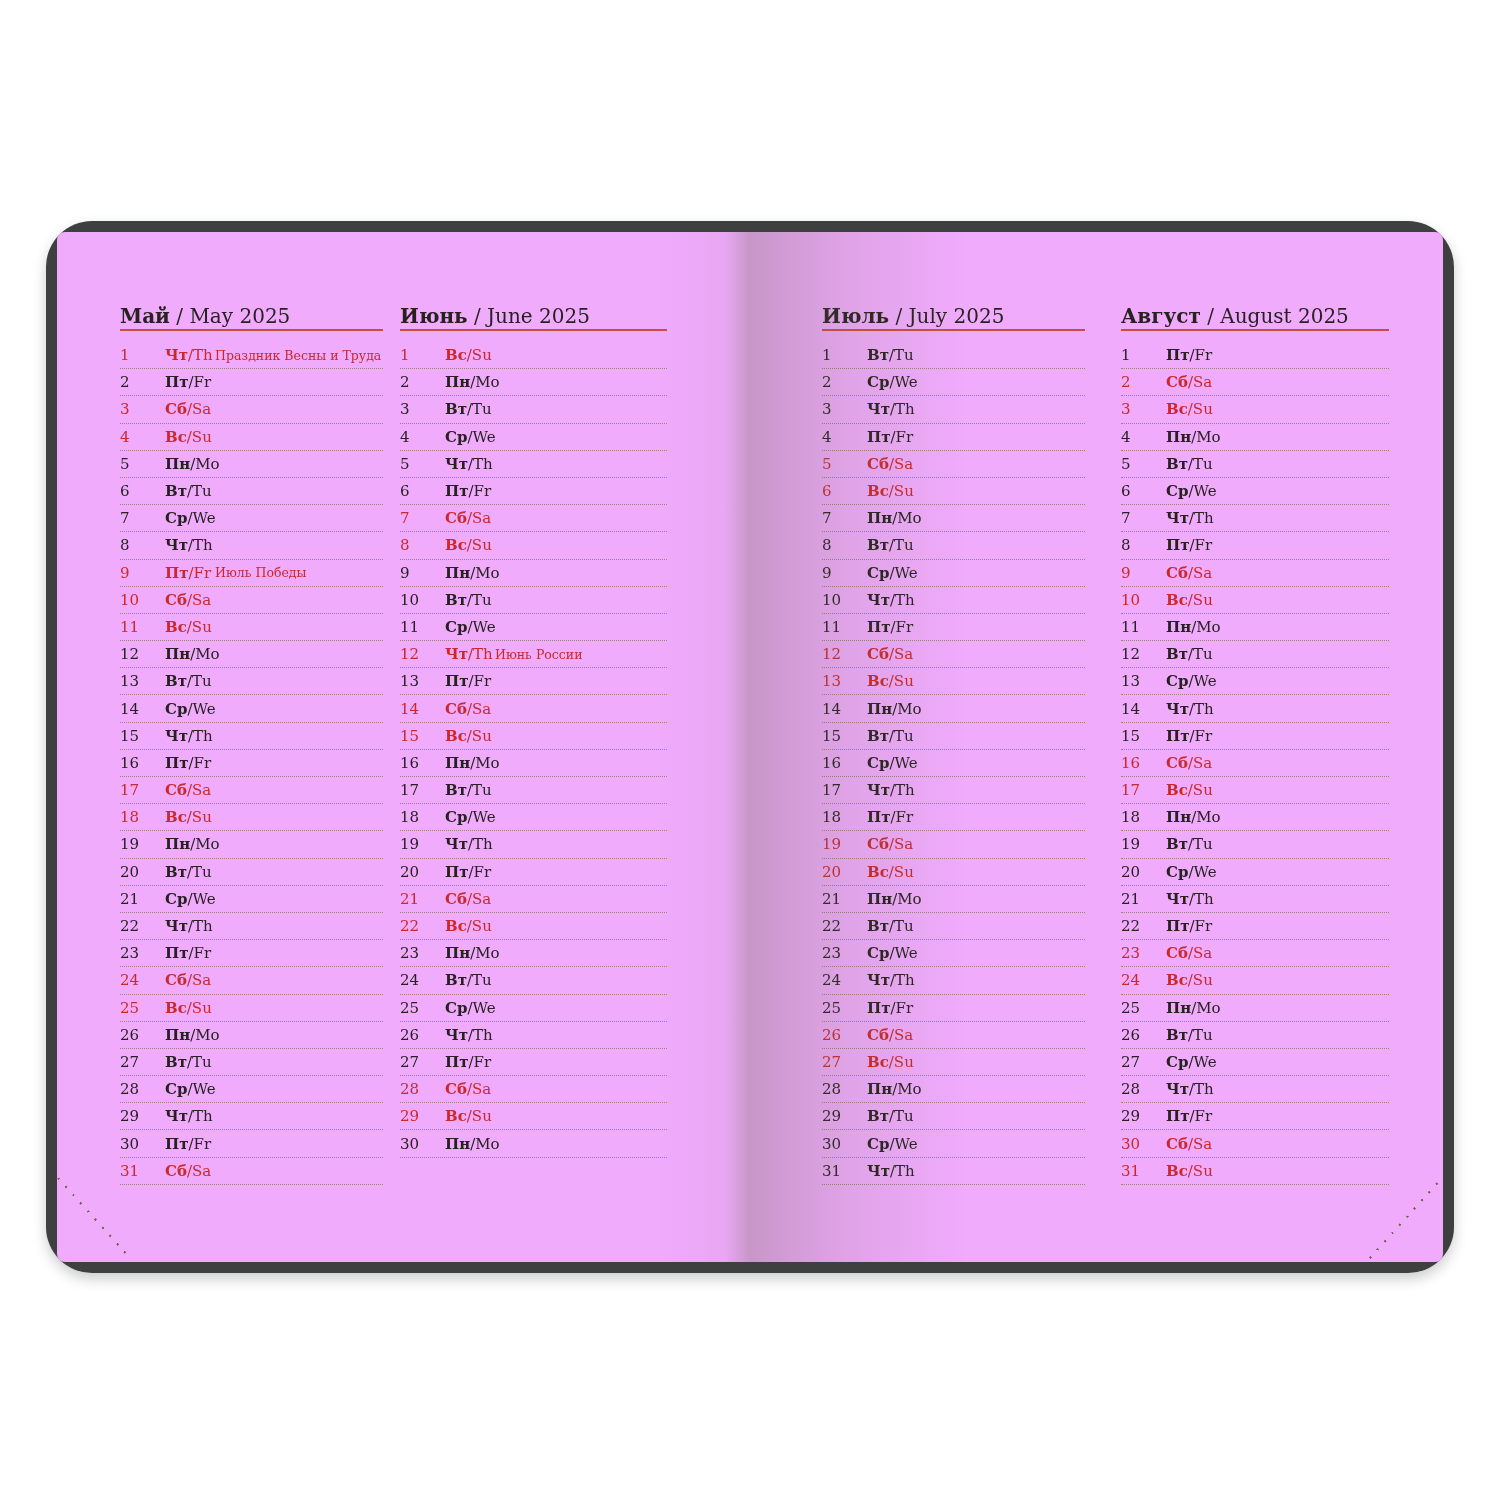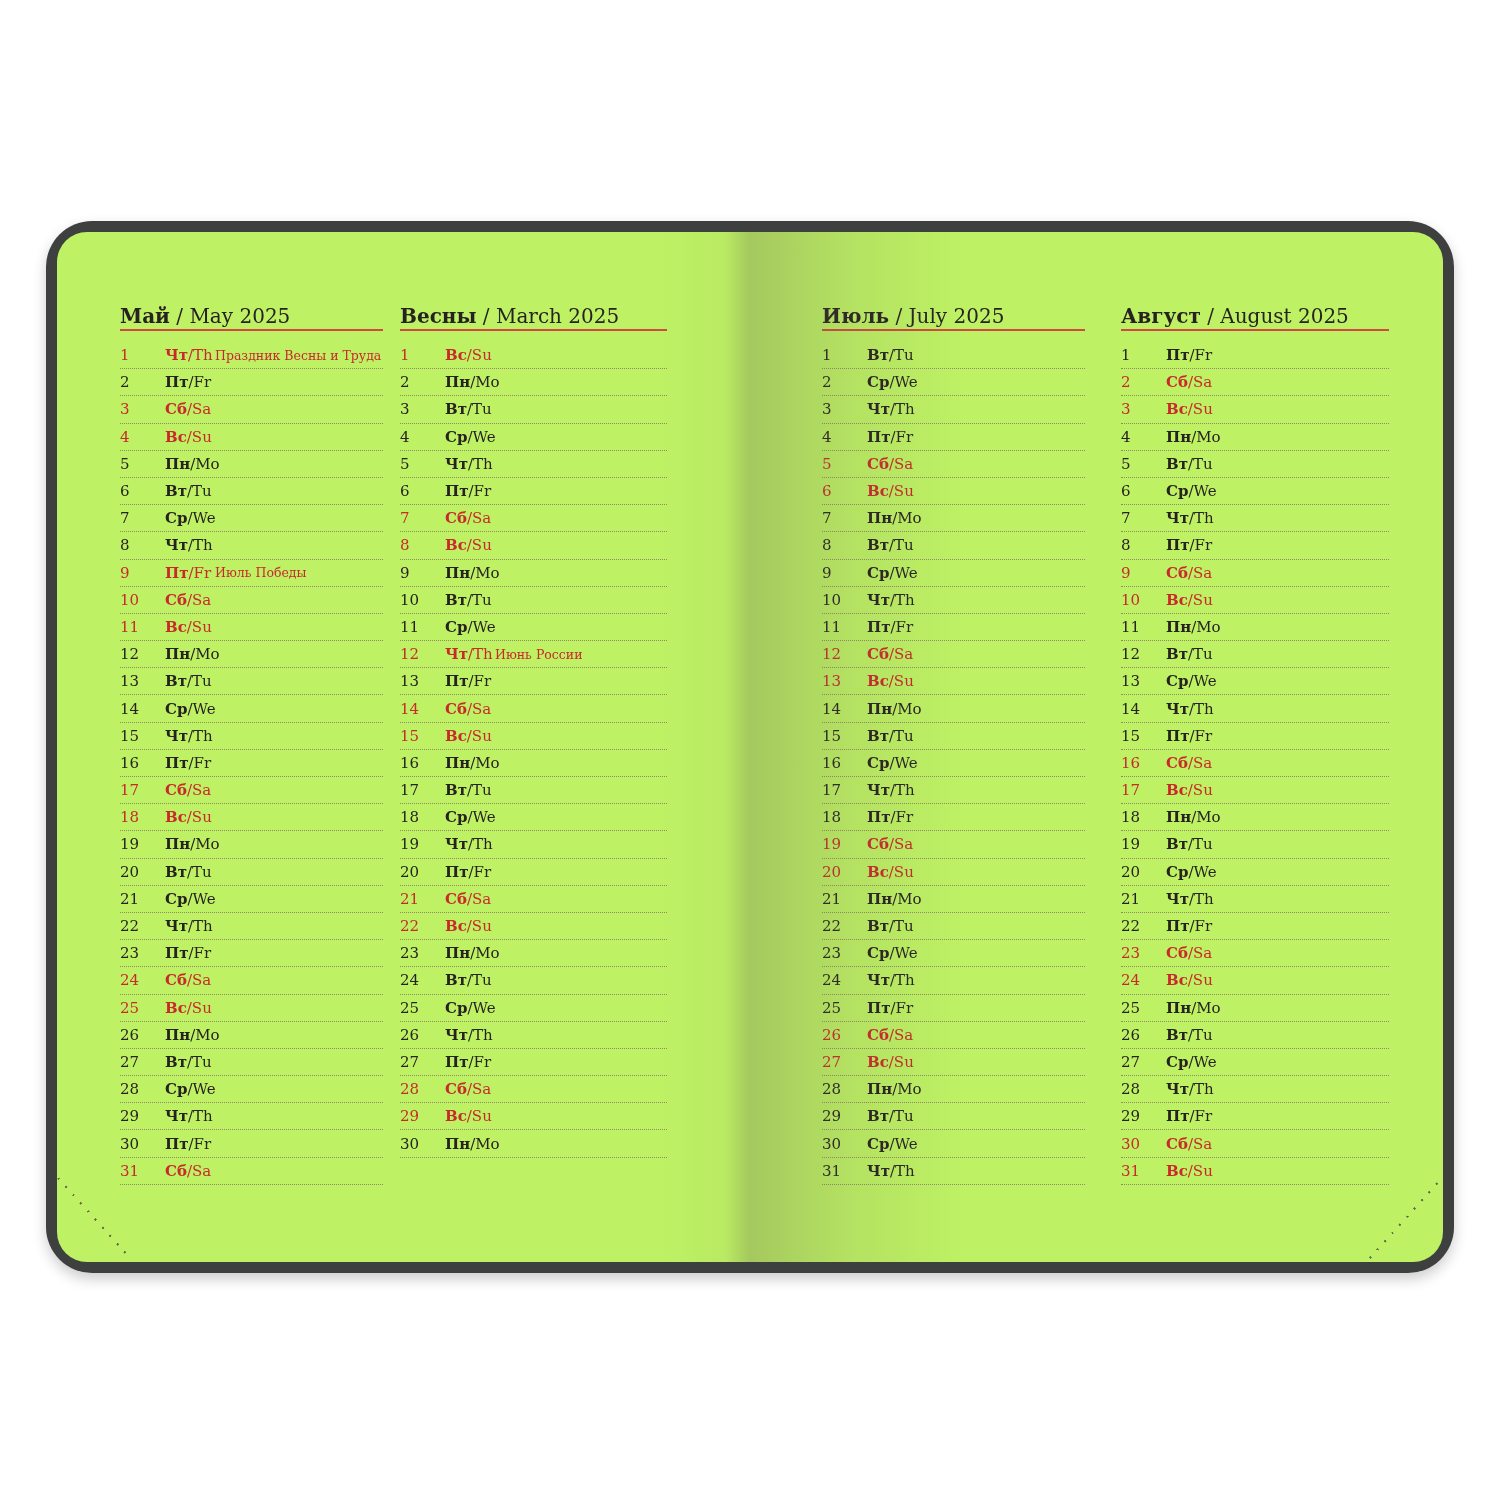--- a/index.html
+++ b/index.html
@@ -8,21 +8,21 @@
     font-family:"DejaVu Serif","Liberation Serif",serif;
     -webkit-font-smoothing:antialiased;
   }
   .book{
     position:absolute;left:46px;top:221px;width:1408px;height:1052px;
     background:#3e3f3f;border-radius:46px;
     box-shadow:0 6px 14px rgba(0,0,0,.20);
   }
   .pages{
     position:absolute;left:11px;top:11px;right:11px;bottom:11px;
-    border-radius:30px;background:#bef264;overflow:hidden;
+    border-radius:8px;background:#f0abfc;overflow:hidden;
   }
   
   .fold-shadow{
     position:absolute;top:0;bottom:0;left:600px;width:310px;pointer-events:none;
     background:linear-gradient(90deg,
       rgba(106,104,80,0) 0%,
       rgba(106,104,80,.06) 22%,
       rgba(106,104,80,.30) 30%,
       rgba(106,104,80,.24) 40%,
       rgba(106,104,80,.12) 62%,
@@ -254,21 +254,21 @@
   <div class="row red">
     <span class="num">31</span>
     <span class="wd"><span class="ru">Сб</span><span class="en">/Sa</span></span>
 
   </div>
 </div>
   </div>
 
   <div class="month m2">
     <div class="mtitle">
-      <span class="t-ru">Весны</span><span class="t-en"> / March 2025</span>
+      <span class="t-ru">Июнь</span><span class="t-en"> / June 2025</span>
     </div>
     <div class="rule"></div>
     <div class="rows">
   <div class="row red">
     <span class="num">1</span>
     <span class="wd"><span class="ru">Вс</span><span class="en">/Su</span></span>
 
   </div>
 
   <div class="row">

